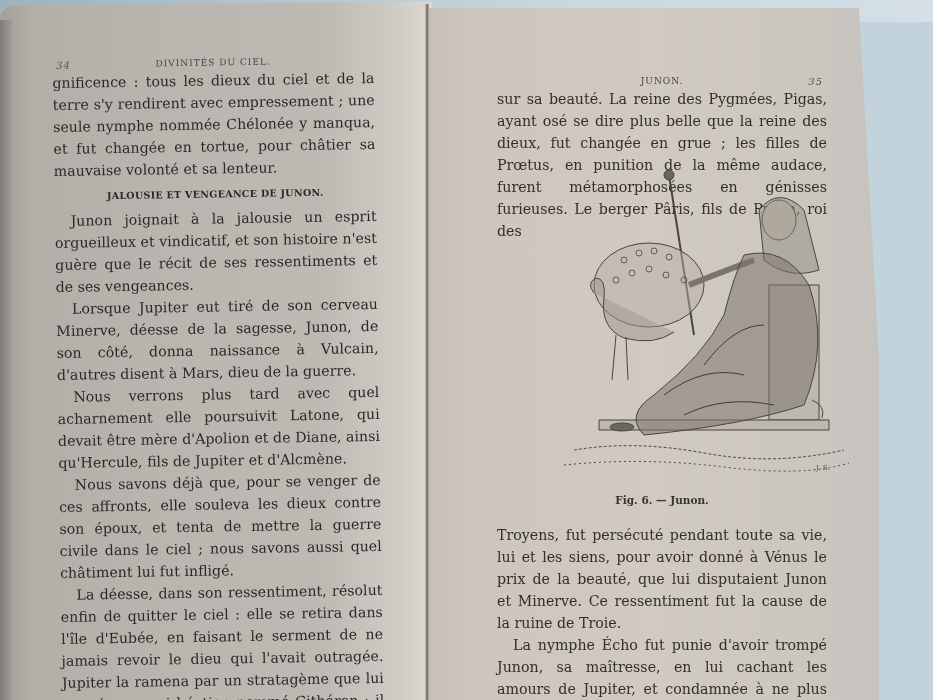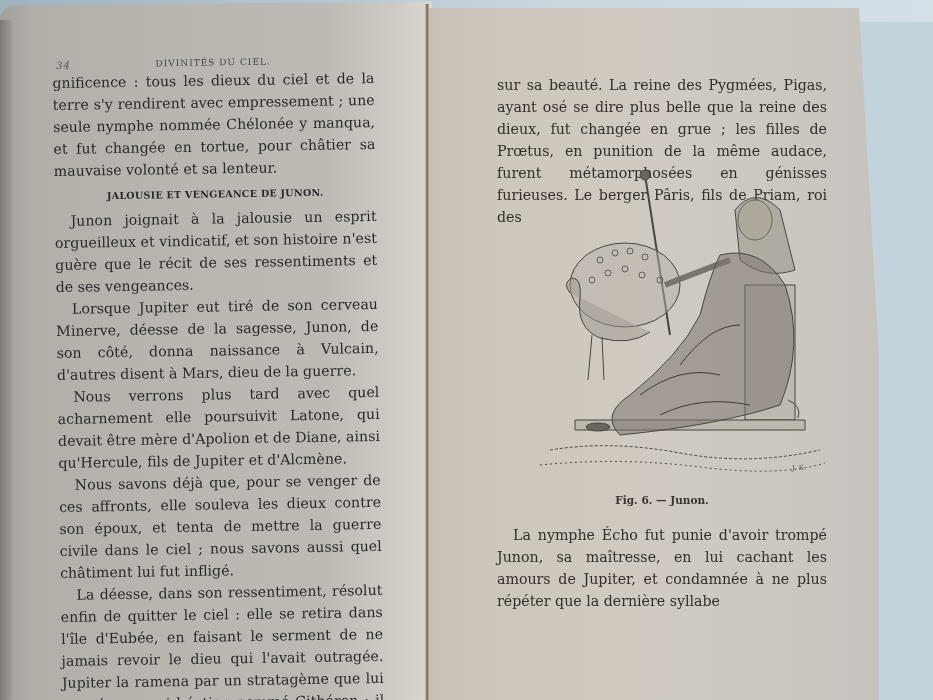--- a/index.html
+++ b/index.html
@@ -61,21 +61,21 @@
     .page-num {
       position: absolute; top: 1px; font-size: 10px; color: #555; font-style: italic;
     }
     .section-head {
       font-size: 9.5px; font-weight: bold; text-align: center;
       letter-spacing: 0.3px; margin: 6px 0 4px 0; line-height: 18px;
     }
     p { margin: 0; text-indent: 0; }
     p.indent { text-indent: 16px; }
     .figure {
-      position: absolute; left: 530px; top: 165px; width: 300px; height: 320px; text-align: right;
+      position: absolute; left: 554px; top: 165px; width: 300px; height: 320px; text-align: right;
     }
     .caption {
       position: absolute; left: 497px; top: 494px; width: 330px;
       text-align: center; font-size: 10.5px; font-weight: bold; color: #3a3530;
     }
   </style>
 </head>
 <body>
 
 <div class="backdrop-top"></div>
@@ -94,20 +94,24 @@
   <div class="section-head">JALOUSIE ET VENGEANCE DE JUNON.</div>
   <p class="indent">Junon joignait à la jalousie un esprit orgueilleux et vindicatif, et son histoire n'est guère que le récit de ses ressentiments et de ses vengeances.</p>
   <p class="indent">Lorsque Jupiter eut tiré de son cerveau Minerve, déesse de la sagesse, Junon, de son côté, donna naissance à Vulcain, d'autres disent à Mars, dieu de la guerre.</p>
   <p class="indent">Nous verrons plus tard avec quel acharnement elle poursuivit Latone, qui devait être mère d'Apolion et de Diane, ainsi qu'Hercule, fils de Jupiter et d'Alcmène.</p>
   <p class="indent">Nous savons déjà que, pour se venger de ces affronts, elle souleva les dieux contre son époux, et tenta de mettre la guerre civile dans le ciel ; nous savons aussi quel châtiment lui fut infligé.</p>
   <p class="indent">La déesse, dans son ressentiment, résolut enfin de quitter le ciel : elle se retira dans l'île d'Eubée, en faisant le serment de ne jamais revoir le dieu qui l'avait outragée. Jupiter la ramena par un stratagème que lui suggéra un roi béotien nommé Cithéron ; il feignit qu'il allait épouser la belle Platée, jeune nymphe, fille du fleuve Asope ; à cette nouvelle Junon sort de sa retraite, et une réconciliation momentanée la ramène dans l'Olympe. Cependant la paix ne fut jamais sincère dans le ménage du roi des dieux.</p>
 
 </div>
 
 <div class="text right-text">
+  <div class="running-head" style="margin-bottom:0;">
+    <span>JUNON.</span>
+    <span class="page-num" style="right:4px;">35</span>
+  </div>
   <p>sur sa beauté. La reine des Pygmées, Pigas, ayant osé se dire plus belle que la reine des dieux, fut changée en grue ; les filles de Prœtus, en punition de la même audace, furent métamorphosées en génisses furieuses. Le berger Pâris, fils de Priam, roi des</p>
 </div>
 
 <div class="figure">
   <svg width="300" height="320" viewBox="0 0 300 320">
     <g fill="none" stroke="#4a4540" stroke-width="1">
 
       <path d="M20 285 Q80 275 150 288 T290 285" stroke-dasharray="3 2"></path>
       <path d="M10 300 Q90 292 170 302 T295 298" stroke-dasharray="2 3"></path>
 
@@ -145,14 +149,15 @@
 
       <ellipse cx="68" cy="262" rx="12" ry="4" fill="#6c665e"></ellipse>
     </g>
     <text x="262" y="305" font-size="7" fill="#5a554e" font-family="DejaVu Serif, serif">J. S.</text>
   </svg>
 </div>
 
 <div class="caption">Fig. 6. — Junon.</div>
 
 <div class="text right-text-bottom">
+  <p>Troyens, fut persécuté pendant toute sa vie, lui et les siens, pour avoir donné à Vénus le prix de la beauté, que lui disputaient Junon et Minerve. Ce ressentiment fut la cause de la ruine de Troie.</p>
   <p class="indent">La nymphe Écho fut punie d'avoir trompé Junon, sa maîtresse, en lui cachant les amours de Jupiter, et condamnée à ne plus répéter que la dernière syllabe</p>
 </div>
 
 </body></html>

